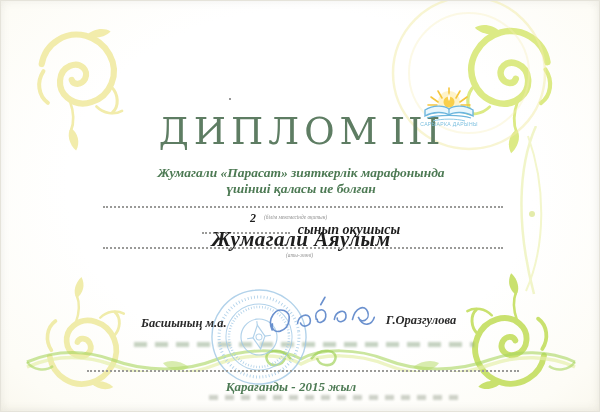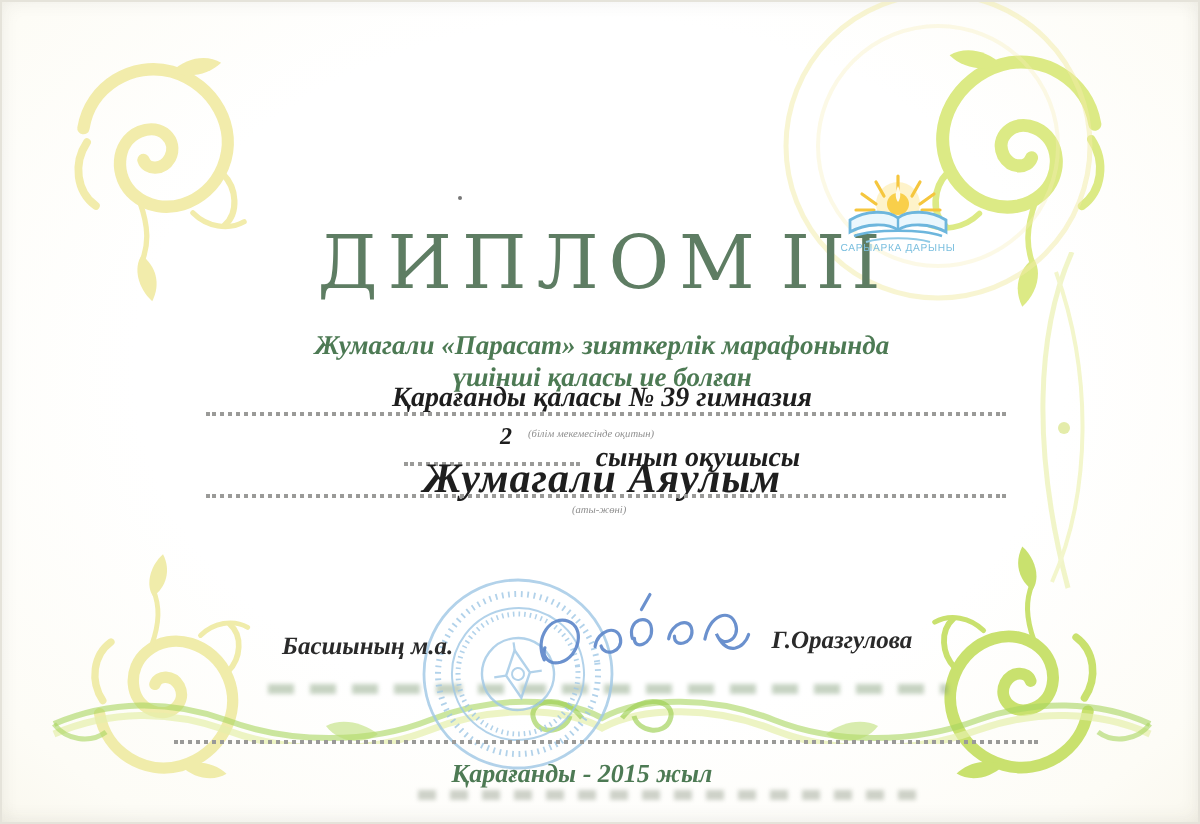--- a/index.html
+++ b/index.html
@@ -85,21 +85,20 @@
     <path d="M12 25 C20 20 31 20 36 24 C41 20 52 20 60 25 L60 31 C52 26.5 41 26.5 36 30 C31 26.5 20 26.5 12 31 Z" fill="#eaf7fd" stroke="#6db6dd" stroke-width="1.4"></path>
     <path d="M36 24 V30" stroke="#6db6dd" stroke-width="1.2"></path>
     <path d="M14 33 C24 29.5 48 29.5 58 33" fill="none" stroke="#6db6dd" stroke-width="1.2"></path>
     <path d="M20 36 C28 33.5 44 33.5 52 36" fill="none" stroke="#8fcae6" stroke-width="1"></path>
   </svg>
   <div class="abs logo-text" style="left:404px;top:121px;width:88px">САРЫАРКА ДАРЫНЫ</div>
 
   <div class="abs ctr green-it" style="left:80px;top:164px;width:440px;font-size:13.5px">Жумагали «Парасат» зияткерлік марафонында</div>
   <div class="abs ctr green-it" style="left:80px;top:180px;width:440px;font-size:13.5px">үшінші қаласы ие болған</div>
 
-  <div class="abs ctr ink" style="left:80px;top:191px;width:440px;font-size:14px">Қарағанды қаласы № 39 гимназия</div>
   <div class="abs dotline" style="left:102px;top:205px;width:400px"></div>
 
   <div class="abs ink" style="left:249px;top:210px;font-size:12px">2</div>
   <div class="abs caption" style="left:263px;top:213px">(білім мекемесінде оқитын)</div>
 
   <div class="abs ctr" style="left:80px;top:219px;width:440px">
     <span class="dots-seg"></span><span class="ink" style="font-size:14px">сынып оқушысы</span>
   </div>
 
   <div class="abs ctr ink" style="left:80px;top:226px;width:440px;font-size:21px;letter-spacing:.5px">Жумагали Аяулым</div>

